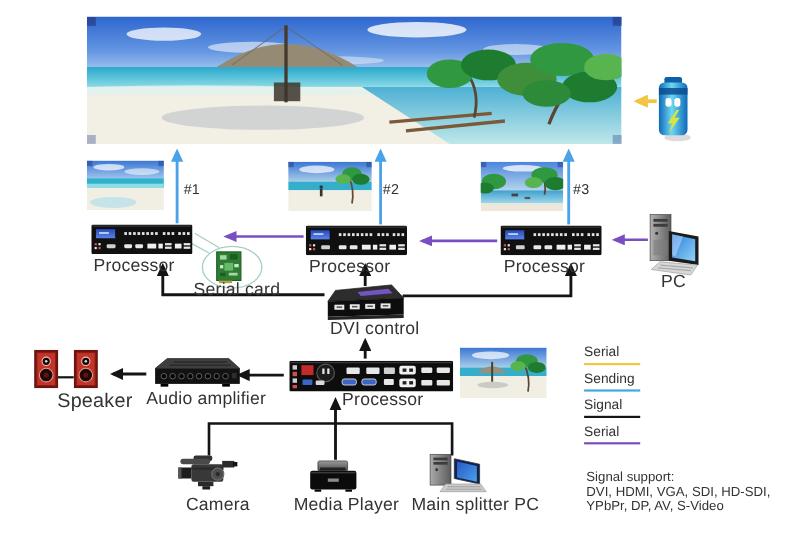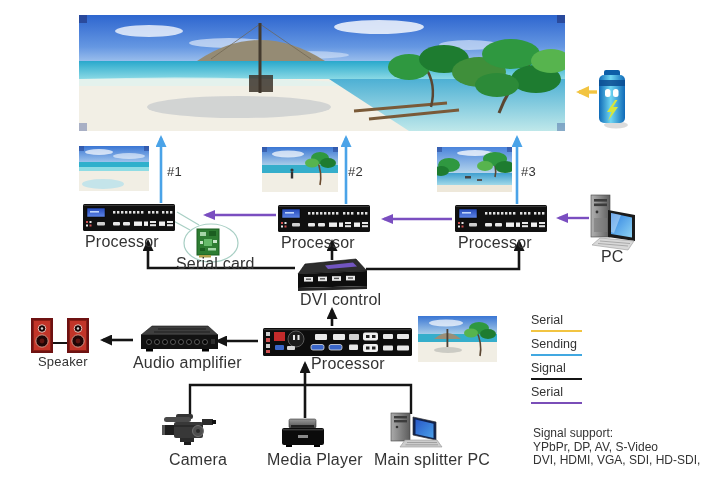--- a/index.html
+++ b/index.html
@@ -491,21 +491,21 @@
   <div class="dev" style="left:67px;top:318px">
     <svg width="22" height="35" viewBox="0 0 22 35">
       <rect width="22" height="35" fill="#6e1212"></rect>
       <rect x="2.5" y="2.5" width="17" height="30" fill="#c23428" stroke="#8a1d14" stroke-width="1"></rect>
       <circle cx="11" cy="10.5" r="3.8" fill="#180404" stroke="#e8c0b8" stroke-width="1"></circle>
       <circle cx="11" cy="10.5" r="1.2" fill="#d0d0d0"></circle>
       <circle cx="11" cy="23" r="6.2" fill="#200606" stroke="#d89888" stroke-width="1"></circle>
       <circle cx="11" cy="23" r="2.4" fill="#5e1410"></circle>
     </svg>
   </div>
-  <span class="lbl" style="left:38px;top:354px;font-size:13px">Speaker</span>
+  <span class="lbl" style="left:52px;top:354px;font-size:18px">Speaker</span>
 
   <div class="dev" style="left:136px;top:323px">
     <svg width="84" height="31" viewBox="0 0 84 31">
       <polygon points="16,3 72,3 82,12 5,12" fill="#3f3f3f" stroke="#161616" stroke-width=".6"></polygon>
       <line x1="22" y1="6" x2="70" y2="6" stroke="#2a2a2a" stroke-width="1.4"></line>
       <line x1="18" y1="9" x2="74" y2="9" stroke="#2a2a2a" stroke-width="1.4"></line>
       <rect x="5" y="12" width="77" height="14" fill="#121212"></rect>
       <g>
         <circle cx="13" cy="19" r="2.5" fill="#040404" stroke="#606060" stroke-width=".9"></circle>
         <circle cx="21" cy="19" r="2.5" fill="#040404" stroke="#606060" stroke-width=".9"></circle>
@@ -599,17 +599,17 @@
       <div class="line" style="background: rgb(20, 20, 20);"></div>
     </div>
     <div class="legend-item">
       <div class="t">Serial</div>
       <div class="line" style="background: rgb(122, 78, 184);"></div>
     </div>
   </div>
 
   <div class="support">
     <div>Signal support:</div>
+    <div>DVI, HDMI, VGA, SDI, HD-SDI,</div>
     <div>YPbPr, DP, AV, S-Video</div>
-    <div>DVI, HDMI, VGA, SDI, HD-SDI,</div>
   </div>
 
 </div>
 
 </body></html>

